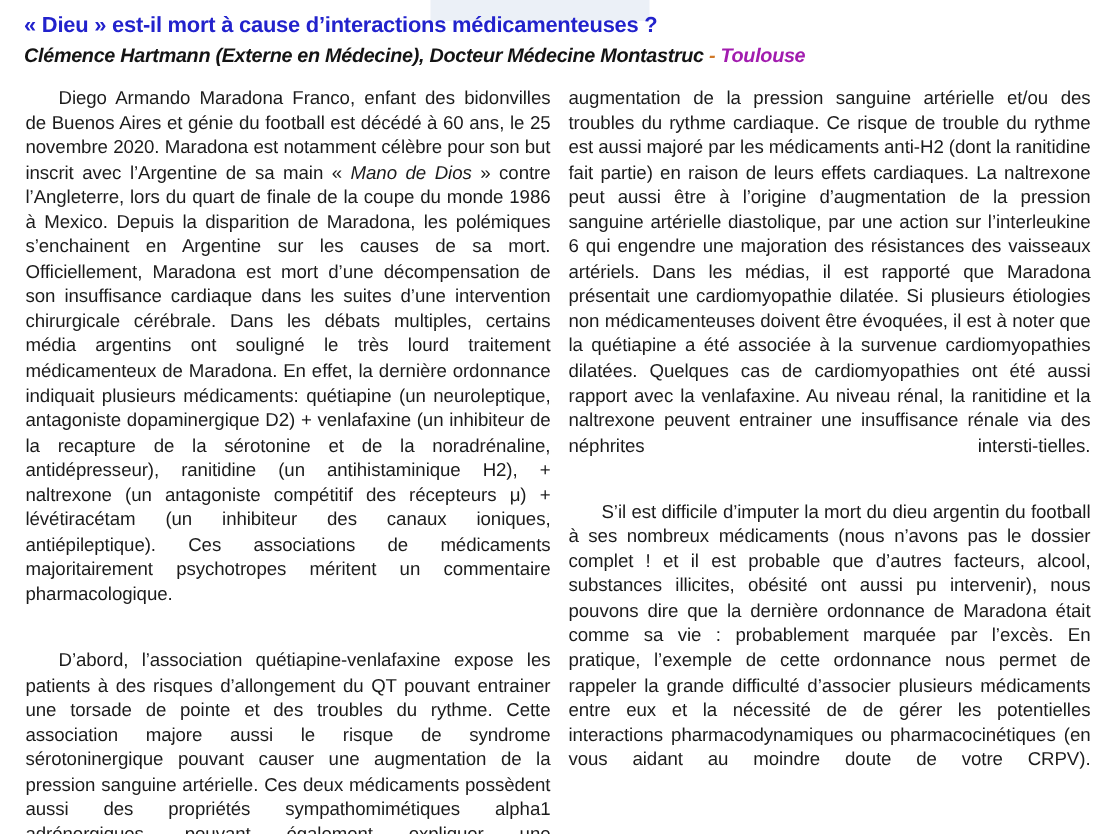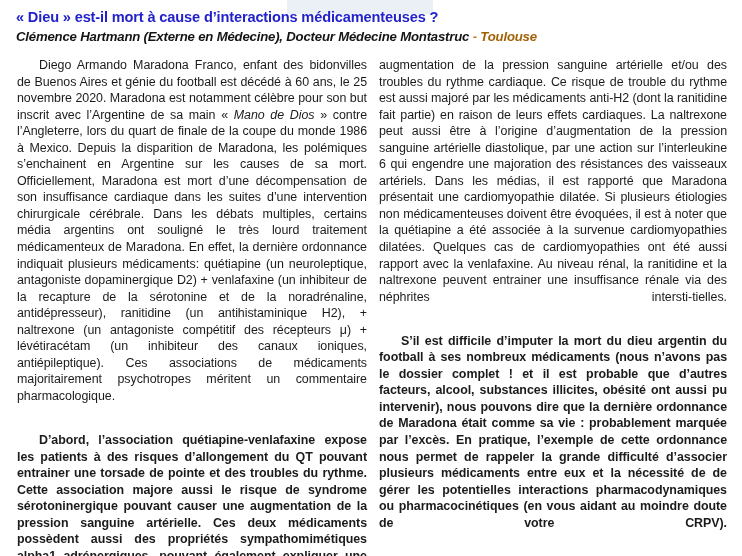--- a/index.html
+++ b/index.html
@@ -61,21 +61,21 @@
     color: #141414;
     line-height: 16px;
     letter-spacing: -0.2px;
     white-space: nowrap;
   }
   .byline .sep {
     color: #d07828;
     font-weight: bold;
   }
   .byline .city {
-    color: #a16207;
+    color: #a21caf;
     font-weight: bold;
     font-style: italic;
   }
 
   
   .columns {
     position: absolute;
     top: 57px;
     left: 0;
     right: 0;
@@ -101,21 +101,20 @@
     text-justify: inter-word;
     color: #1b1b1b;
     hyphens: none;
     letter-spacing: -0.05px;
   }
   p.body-par.indent {
     text-indent: 22px;
   }
   p.body-par + p.body-par {
     margin-top: 11px;
-    font-weight: bold;
   }
   p.body-par em {
     font-style: italic;
   }
   
   p.body-par::after {
     content: "";
     display: inline-block;
     width: 100%;
   }

